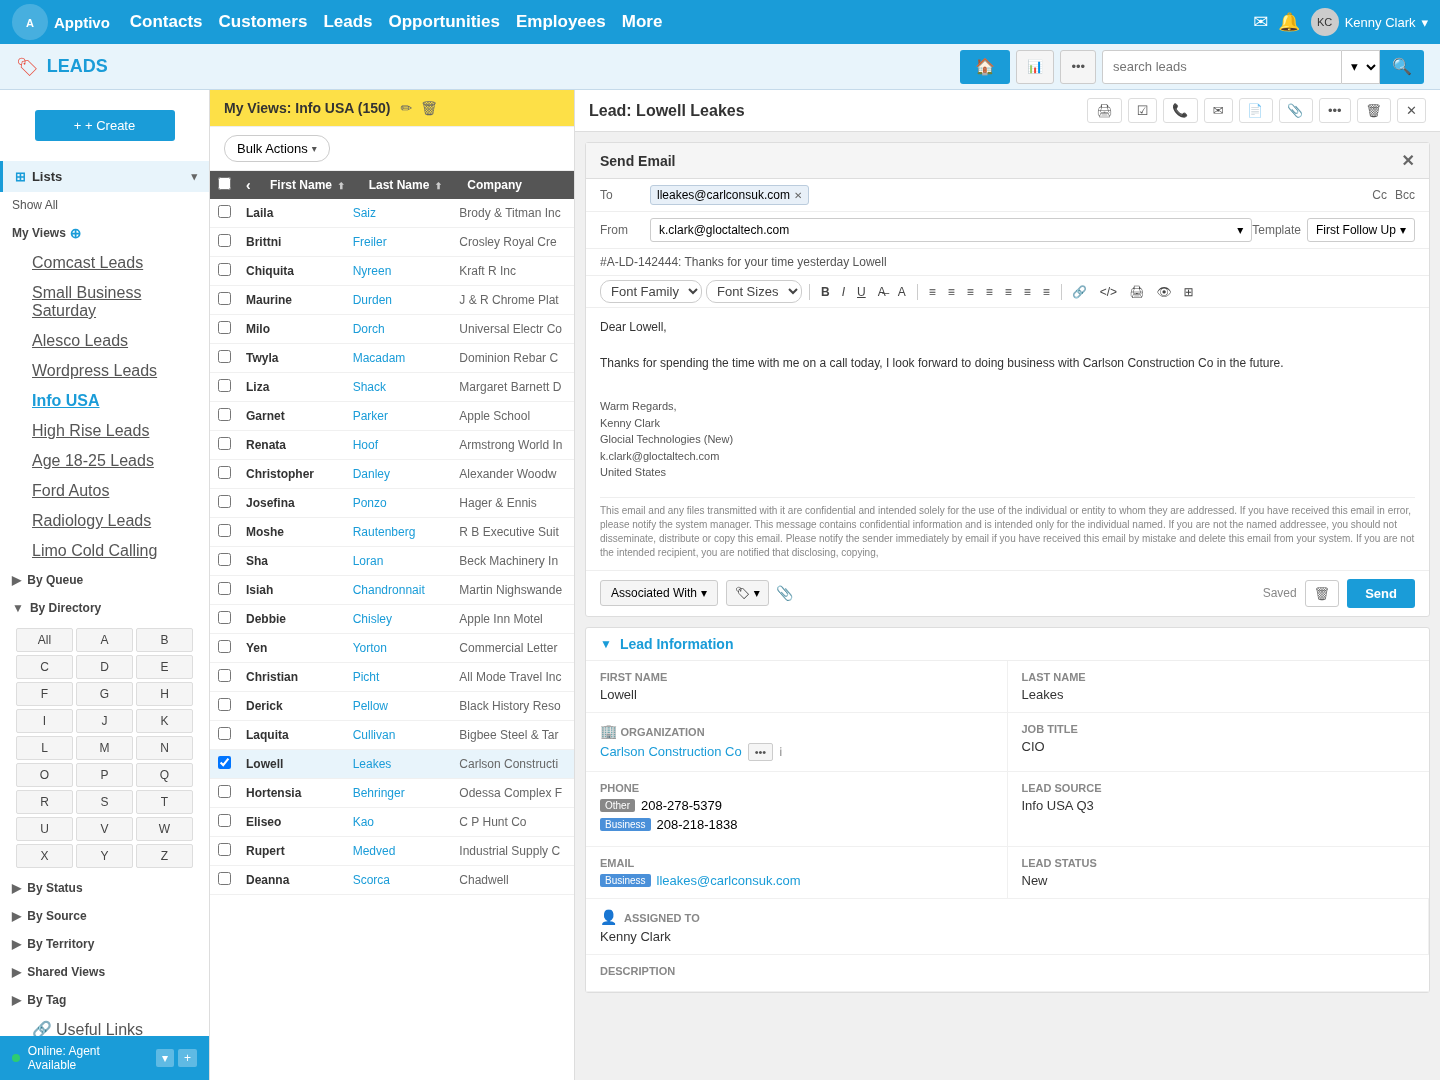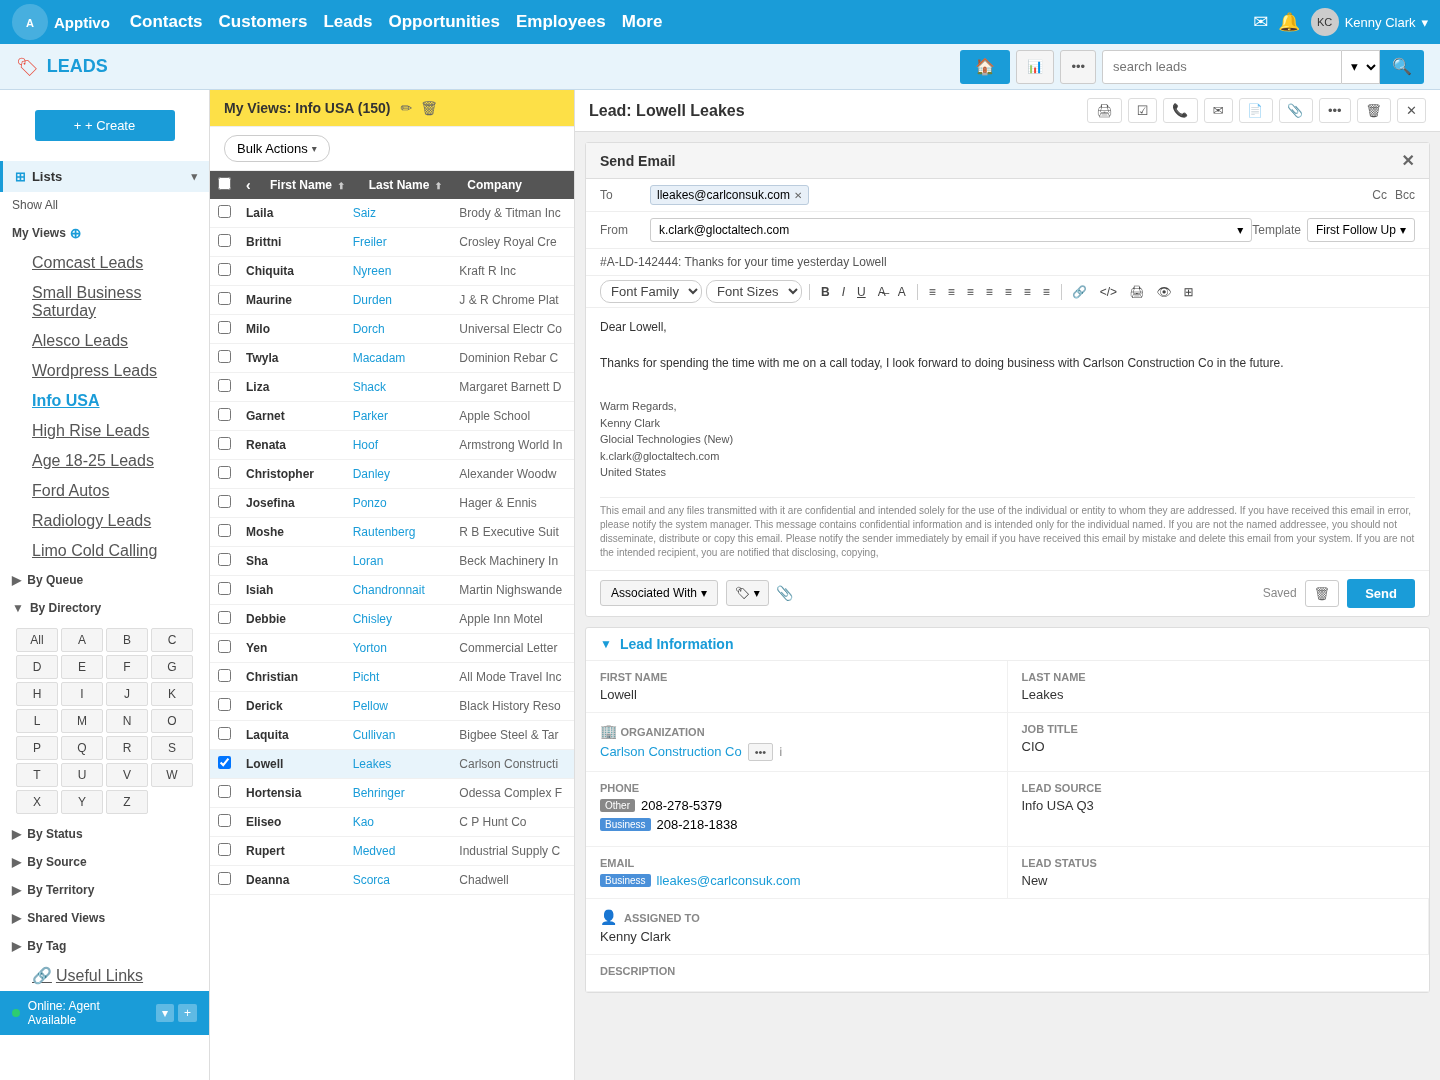--- a/index.html
+++ b/index.html
@@ -36,21 +36,21 @@
     .create-btn { background: #1a9cd8; color: white; border: none; padding: 8px 16px; border-radius: 3px; cursor: pointer; font-size: 13px; margin: 10px auto; display: block; width: 140px; }
     .sidebar-dropdown { display: flex; align-items: center; padding: 8px 12px; cursor: pointer; background: #e8f4fb; border-left: 3px solid #1a9cd8; font-weight: bold; color: #333; }
     .sidebar-dropdown .arrow { margin-left: auto; font-size: 11px; color: #666; }
     .sidebar-link { padding: 6px 32px; cursor: pointer; color: #555; font-size: 16px; display: block; text-decoration: underline; }
     .sidebar-link.active { color: #1a9cd8; font-weight: bold; }
     .sidebar-group-header { display: flex; align-items: center; padding: 7px 12px; font-size: 12px; font-weight: bold; color: #444; cursor: pointer; }
     .sidebar-group-header .arrow { margin-right: 6px; color: #666; }
     .show-all { padding: 6px 12px; font-size: 12px; color: #555; cursor: pointer; }
     .my-views-header { display: flex; align-items: center; padding: 7px 12px; font-size: 12px; font-weight: bold; color: #444; cursor: pointer; }
     .my-views-header .plus-icon { margin-left: 4px; color: #1a9cd8; font-size: 14px; }
-    .dir-grid { display: grid; grid-template-columns: repeat(4, 1fr); gap: 3px; padding: 6px 16px; }
+    .dir-grid { display: grid; grid-template-columns: repeat(3, 1fr); gap: 3px; padding: 6px 16px; }
     .dir-btn { background: #f5f5f5; border: 1px solid #ddd; padding: 4px 2px; text-align: center; cursor: pointer; font-size: 12px; border-radius: 2px; color: #444; }
     .online-bar { background: #1a9cd8; color: white; padding: 8px 12px; font-size: 12px; display: flex; align-items: center; gap: 8px; position: sticky; bottom: 0; }
     .online-dot { width: 8px; height: 8px; background: #2ecc71; border-radius: 50%; }
     .online-btns { margin-left: auto; display: flex; gap: 4px; }
     .online-mini-btn { background: rgba(255,255,255,0.3); border: none; color: white; padding: 2px 6px; border-radius: 2px; cursor: pointer; font-size: 12px; }
 
     
     .center-panel { width: 365px; background: white; border-right: 1px solid #ddd; overflow-y: auto; flex-shrink: 0; }
     .view-header { padding: 10px 14px; display: flex; align-items: center; border-bottom: 1px solid #eee; background: #fde047; }
     .view-title { font-size: 14px; font-weight: bold; color: #333; }

